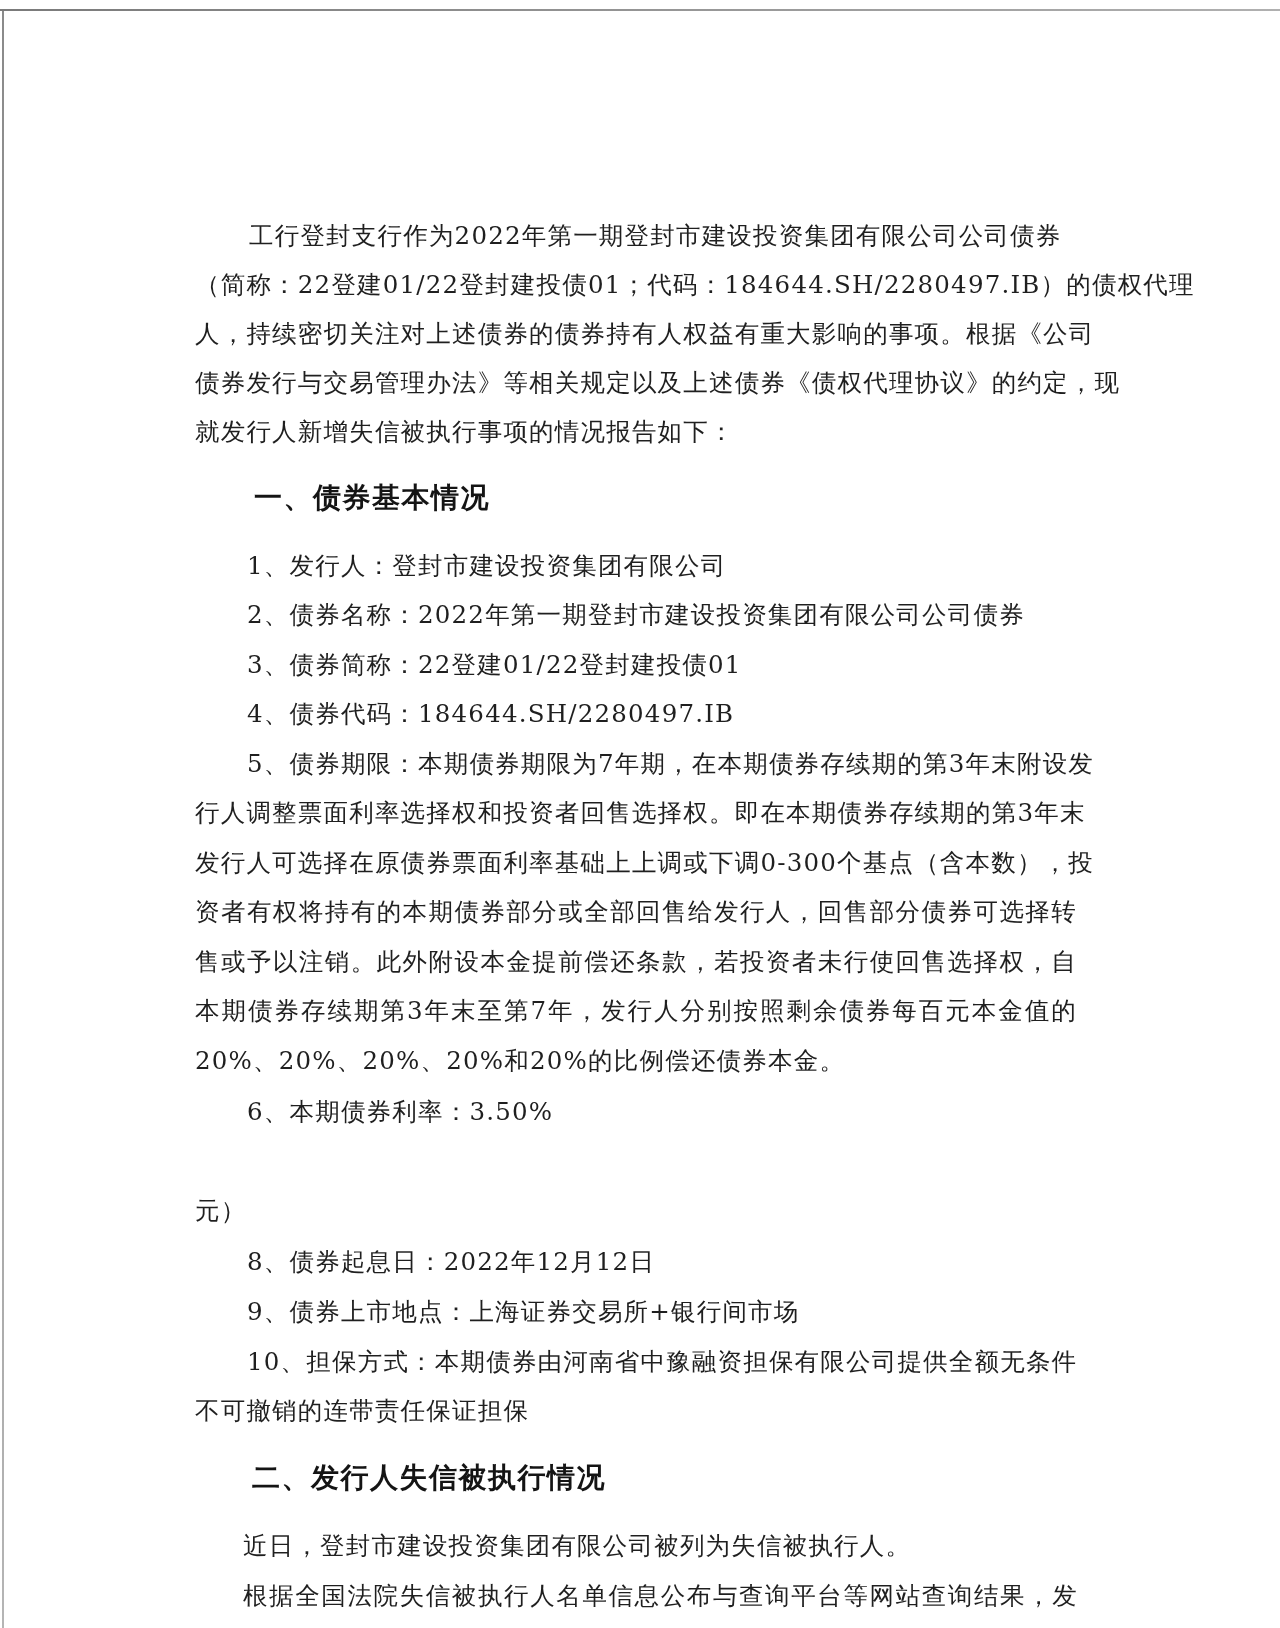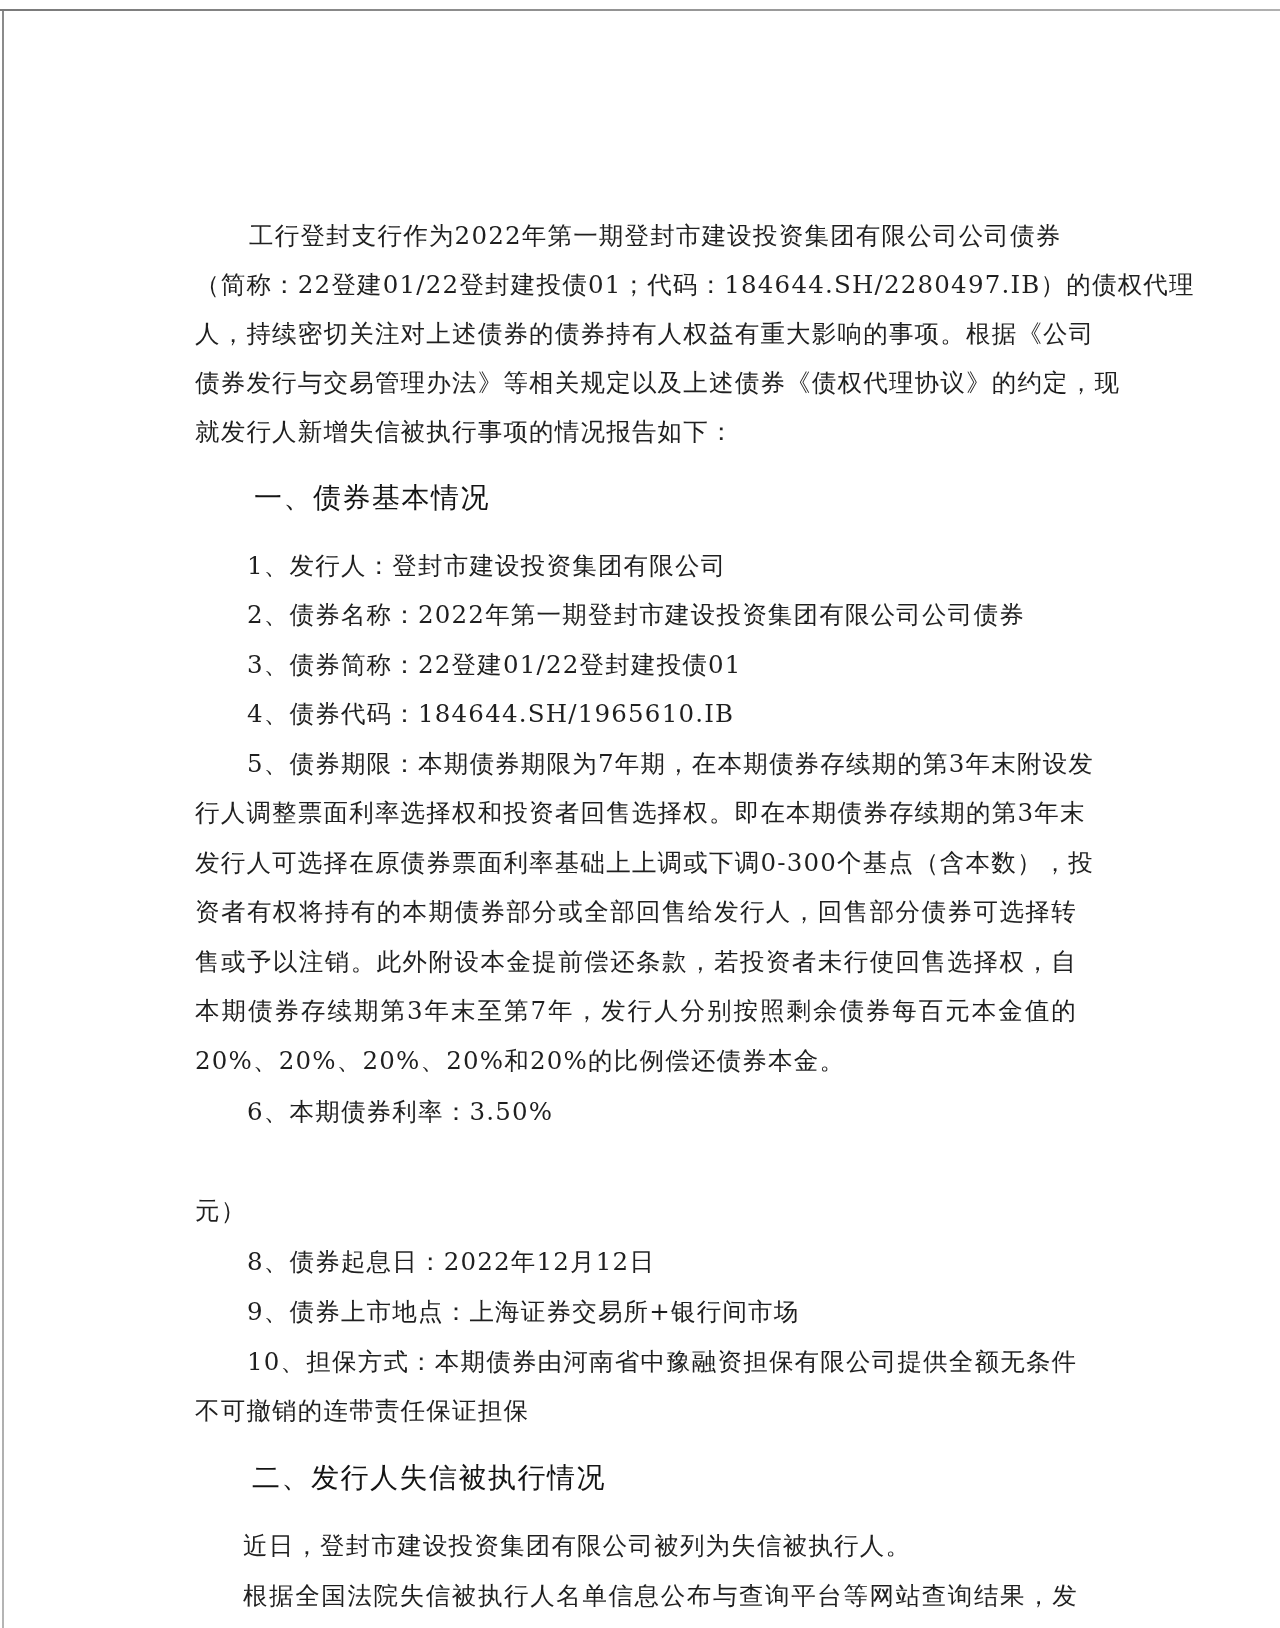--- a/index.html
+++ b/index.html
@@ -20,21 +20,21 @@
       position: absolute; left: 2px; top: 11px; width: 2px; height: 1617px;
       background: linear-gradient(to bottom, #8a8a8a, #b5b5b5);
     }
     .line {
       position: absolute; white-space: nowrap;
       font-size: 24.5px; line-height: 32px; letter-spacing: 1.2px;
       color: #1f1f1f;
     }
     .heading {
       position: absolute; white-space: nowrap;
-      font-size: 28px; line-height: 36px; font-weight: normal; letter-spacing: 1.5px;
+      font-size: 28px; line-height: 36px; font-weight: bold; letter-spacing: 1.5px;
       color: #141414;
       font-family: "DejaVu Sans", "Liberation Sans", sans-serif;
     }
     .justify {
       display: block; width: 882px; text-align: justify; text-align-last: justify;
     }
     
     .seal {
       position: absolute; left: 1180px; top: 366px; width: 100px; height: 200px;
     }
@@ -72,21 +72,21 @@
   </div>
   <div class="line" style="left:195px; top:416px;">
     <span>就发行人新增失信被执行事项的情况报告如下：</span>
   </div>
 
   <div class="heading" style="left:254px; top:480px;">一、债券基本情况</div>
 
   <div class="line" style="left:247px; top:550px;">1、发行人：登封市建设投资集团有限公司</div>
   <div class="line" style="left:247px; top:599px;">2、债券名称：2022年第一期登封市建设投资集团有限公司公司债券</div>
   <div class="line" style="left:247px; top:649px;">3、债券简称：22登建01/22登封建投债01</div>
-  <div class="line" style="left:247px; top:698px;">4、债券代码：184644.SH/1965610.IB</div>
+  <div class="line" style="left:247px; top:698px;">4、债券代码：184644.SH/2280497.IB</div>
 
   <div class="line" style="left:247px; top:748px;">
     <span class="justify" style="width:830px;">5、债券期限：本期债券期限为7年期，在本期债券存续期的第3年末附设发</span>
   </div>
   <div class="line" style="left:195px; top:797px;">
     <span class="justify">行人调整票面利率选择权和投资者回售选择权。即在本期债券存续期的第3年末</span>
   </div>
   <div class="line" style="left:195px; top:847px;">
     <span class="justify">发行人可选择在原债券票面利率基础上上调或下调0-300个基点（含本数），投</span>
   </div>

